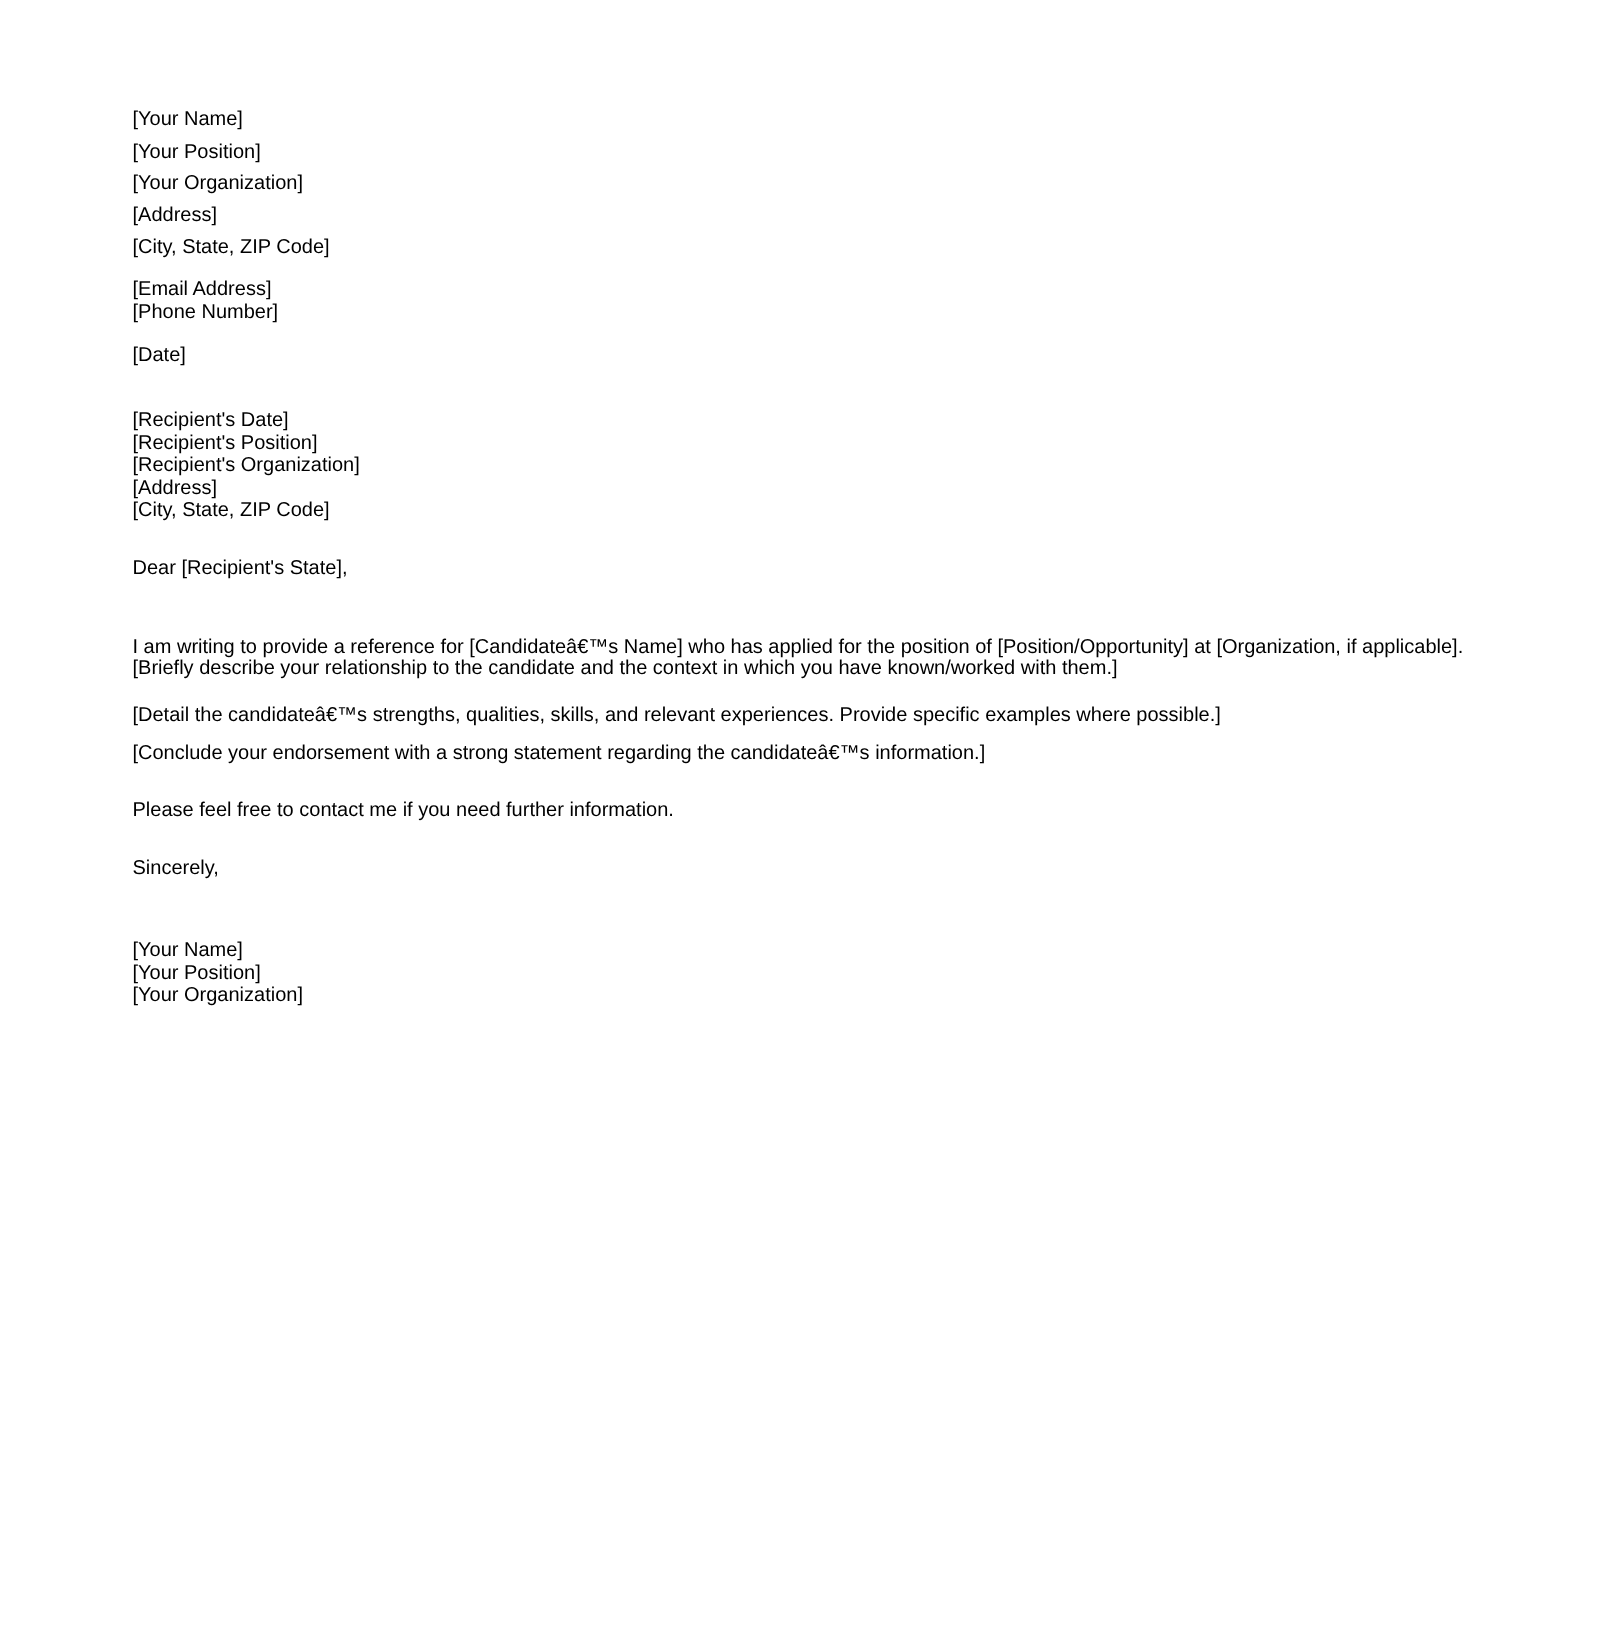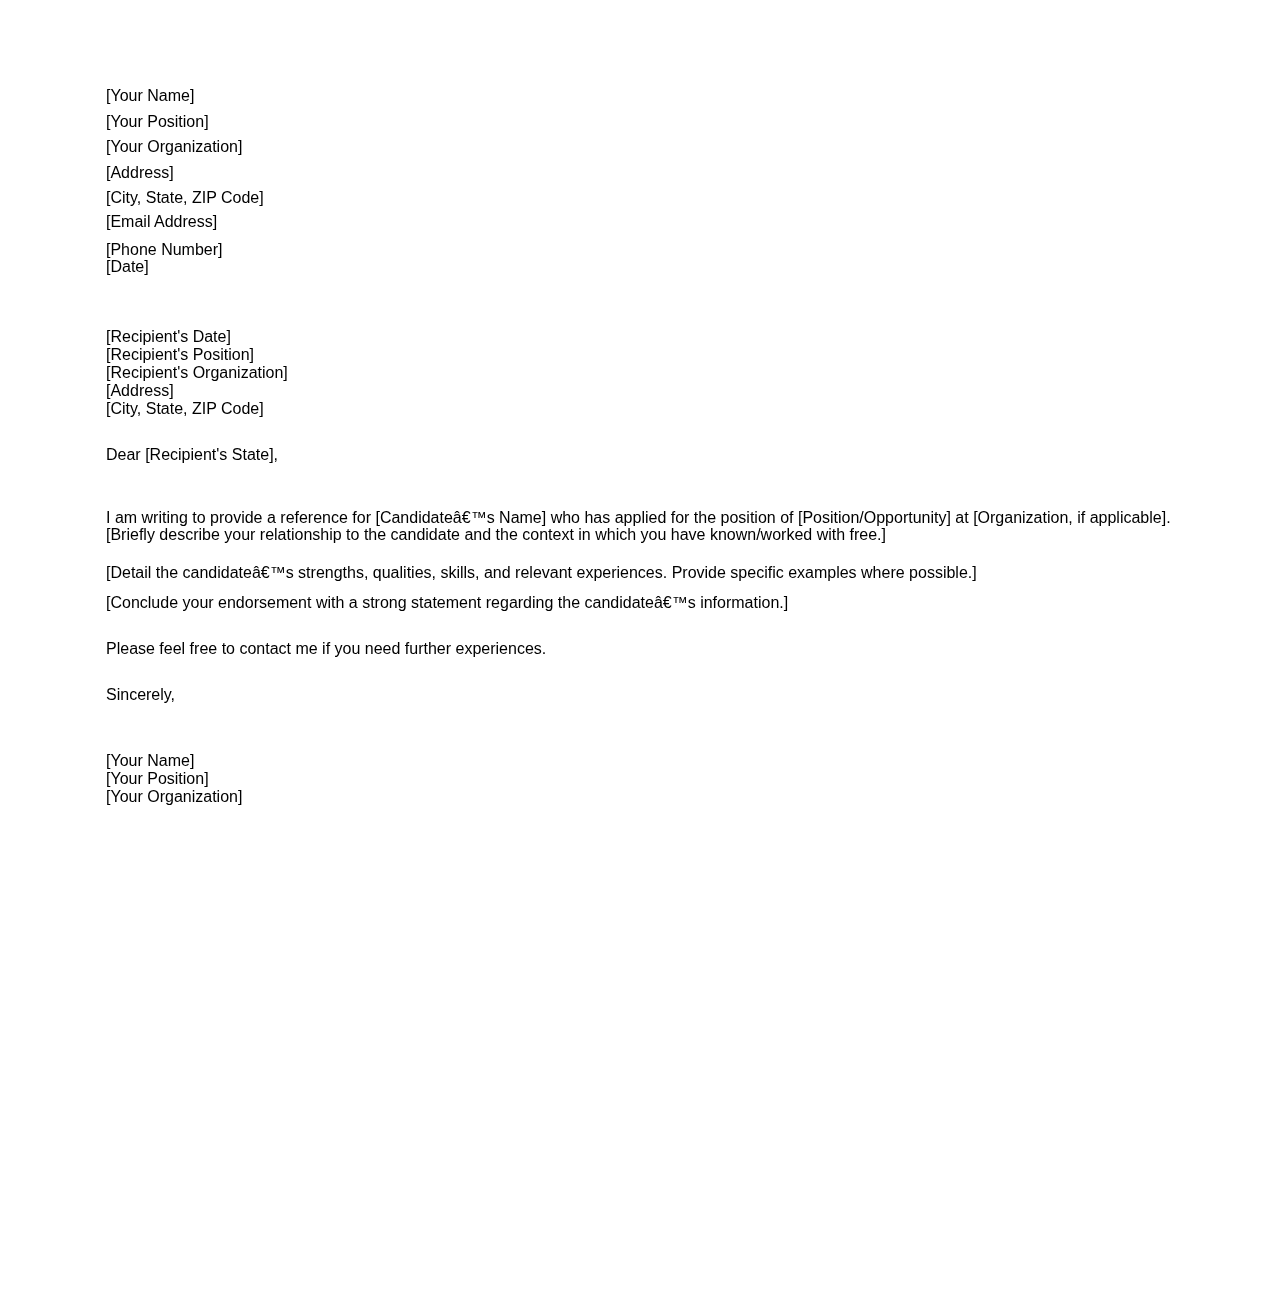--- a/index.html
+++ b/index.html
@@ -14,43 +14,43 @@
 <body>
 
 <div class="page">
 
   <div>
     <div class="line" style="top:87px">[Your Name]</div>
     <div class="line" style="top:113px">[Your Position]</div>
     <div class="line" style="top:138px">[Your Organization]</div>
     <div class="line" style="top:164px">[Address]</div>
     <div class="line" style="top:189px">[City, State, ZIP Code]</div>
-    <div class="line" style="top:213px">[Email Address]</div>
+    <div class="line" style="top:223px">[Email Address]</div>
     <div class="line" style="top:241px">[Phone Number]</div>
-    <div class="line" style="top:258px">[Date]</div>
+    <div class="line" style="top:276px">[Date]</div>
   </div>
 
   <div>
     <div class="line" style="top:328px">[Recipient's Date]</div>
     <div class="line" style="top:346px">[Recipient's Position]</div>
     <div class="line" style="top:364px">[Recipient's Organization]</div>
     <div class="line" style="top:382px">[Address]</div>
     <div class="line" style="top:400px">[City, State, ZIP Code]</div>
   </div>
 
   <div class="line" style="top:446px">Dear [Recipient's State],</div>
 
   <div>
     <div class="line" style="top:509px">I am writing to provide a reference for [Candidateâ€™s Name] who has applied for the position of [Position/Opportunity] at [Organization, if applicable].</div>
-    <div class="line" style="top:526px">[Briefly describe your relationship to the candidate and the context in which you have known/worked with free.]</div>
+    <div class="line" style="top:526px">[Briefly describe your relationship to the candidate and the context in which you have known/worked with them.]</div>
     <div class="line" style="top:564px">[Detail the candidateâ€™s strengths, qualities, skills, and relevant experiences. Provide specific examples where possible.]</div>
     <div class="line" style="top:594px">[Conclude your endorsement with a strong statement regarding the candidateâ€™s information.]</div>
   </div>
 
-  <div class="line" style="top:640px">Please feel free to contact me if you need further experiences.</div>
+  <div class="line" style="top:640px">Please feel free to contact me if you need further information.</div>
 
   <div class="line" style="top:686px">Sincerely,</div>
 
   <div>
     <div class="line" style="top:752px">[Your Name]</div>
     <div class="line" style="top:770px">[Your Position]</div>
     <div class="line" style="top:788px">[Your Organization]</div>
   </div>
 
 </div>

